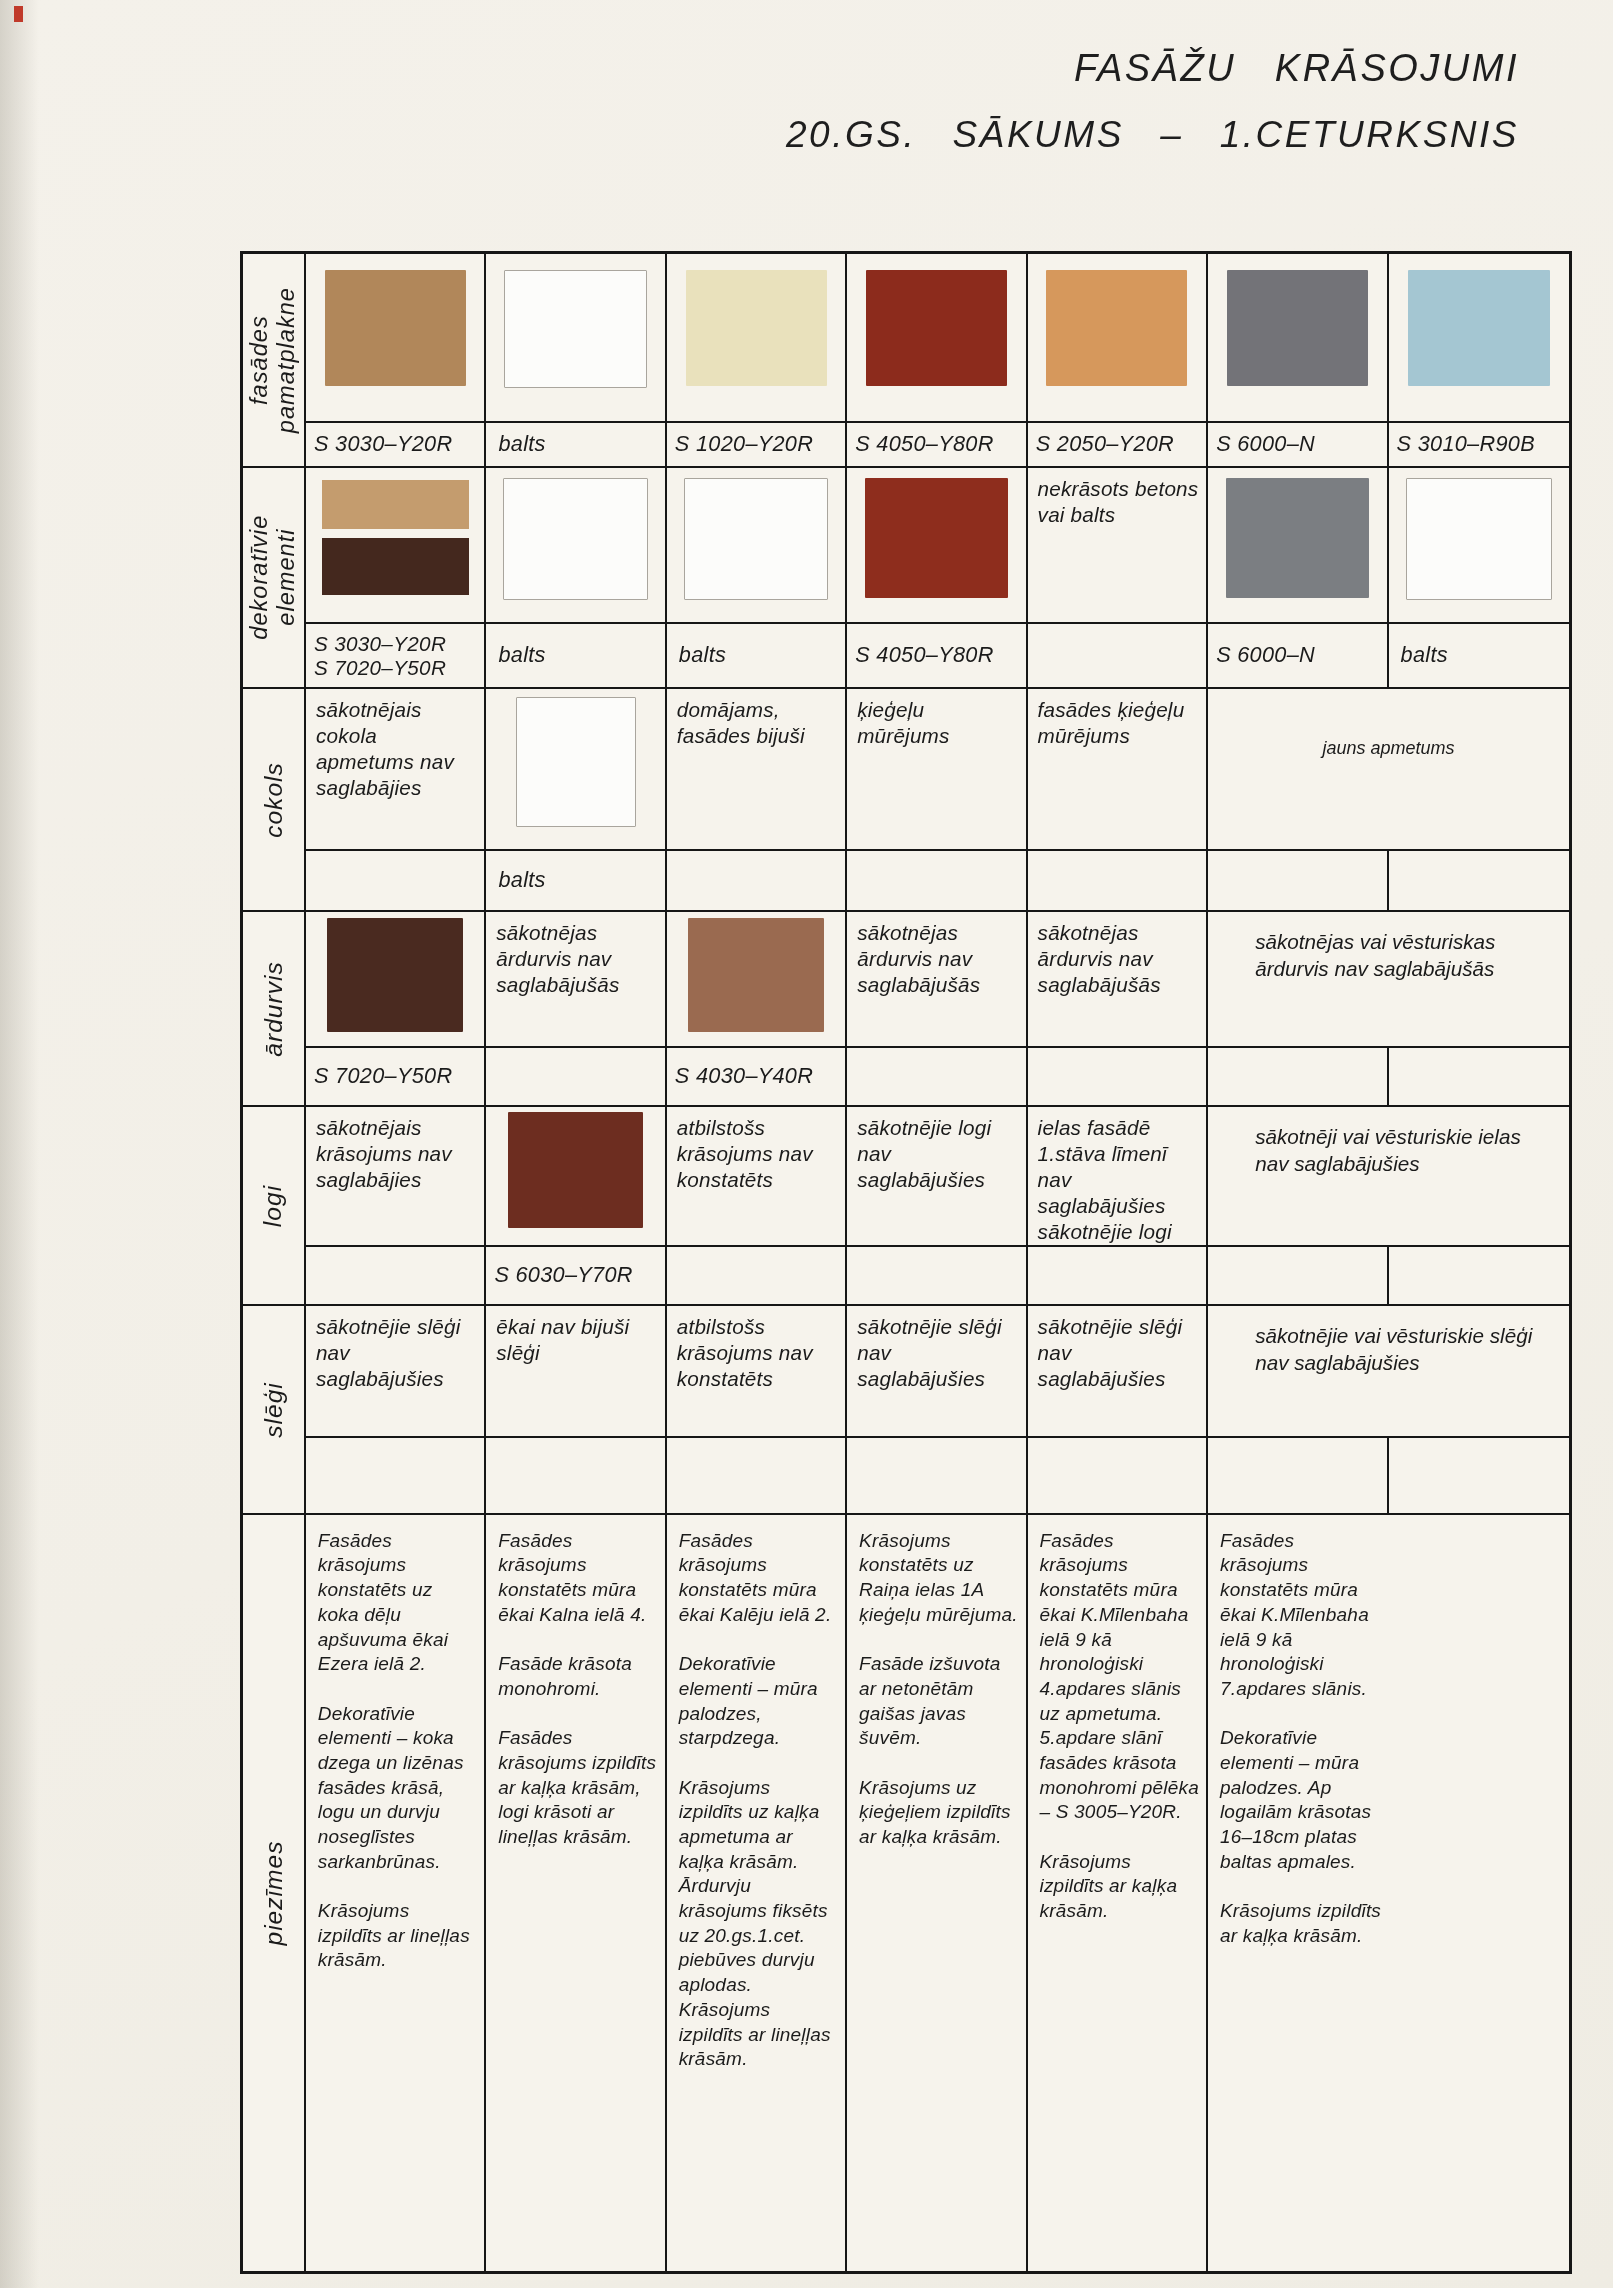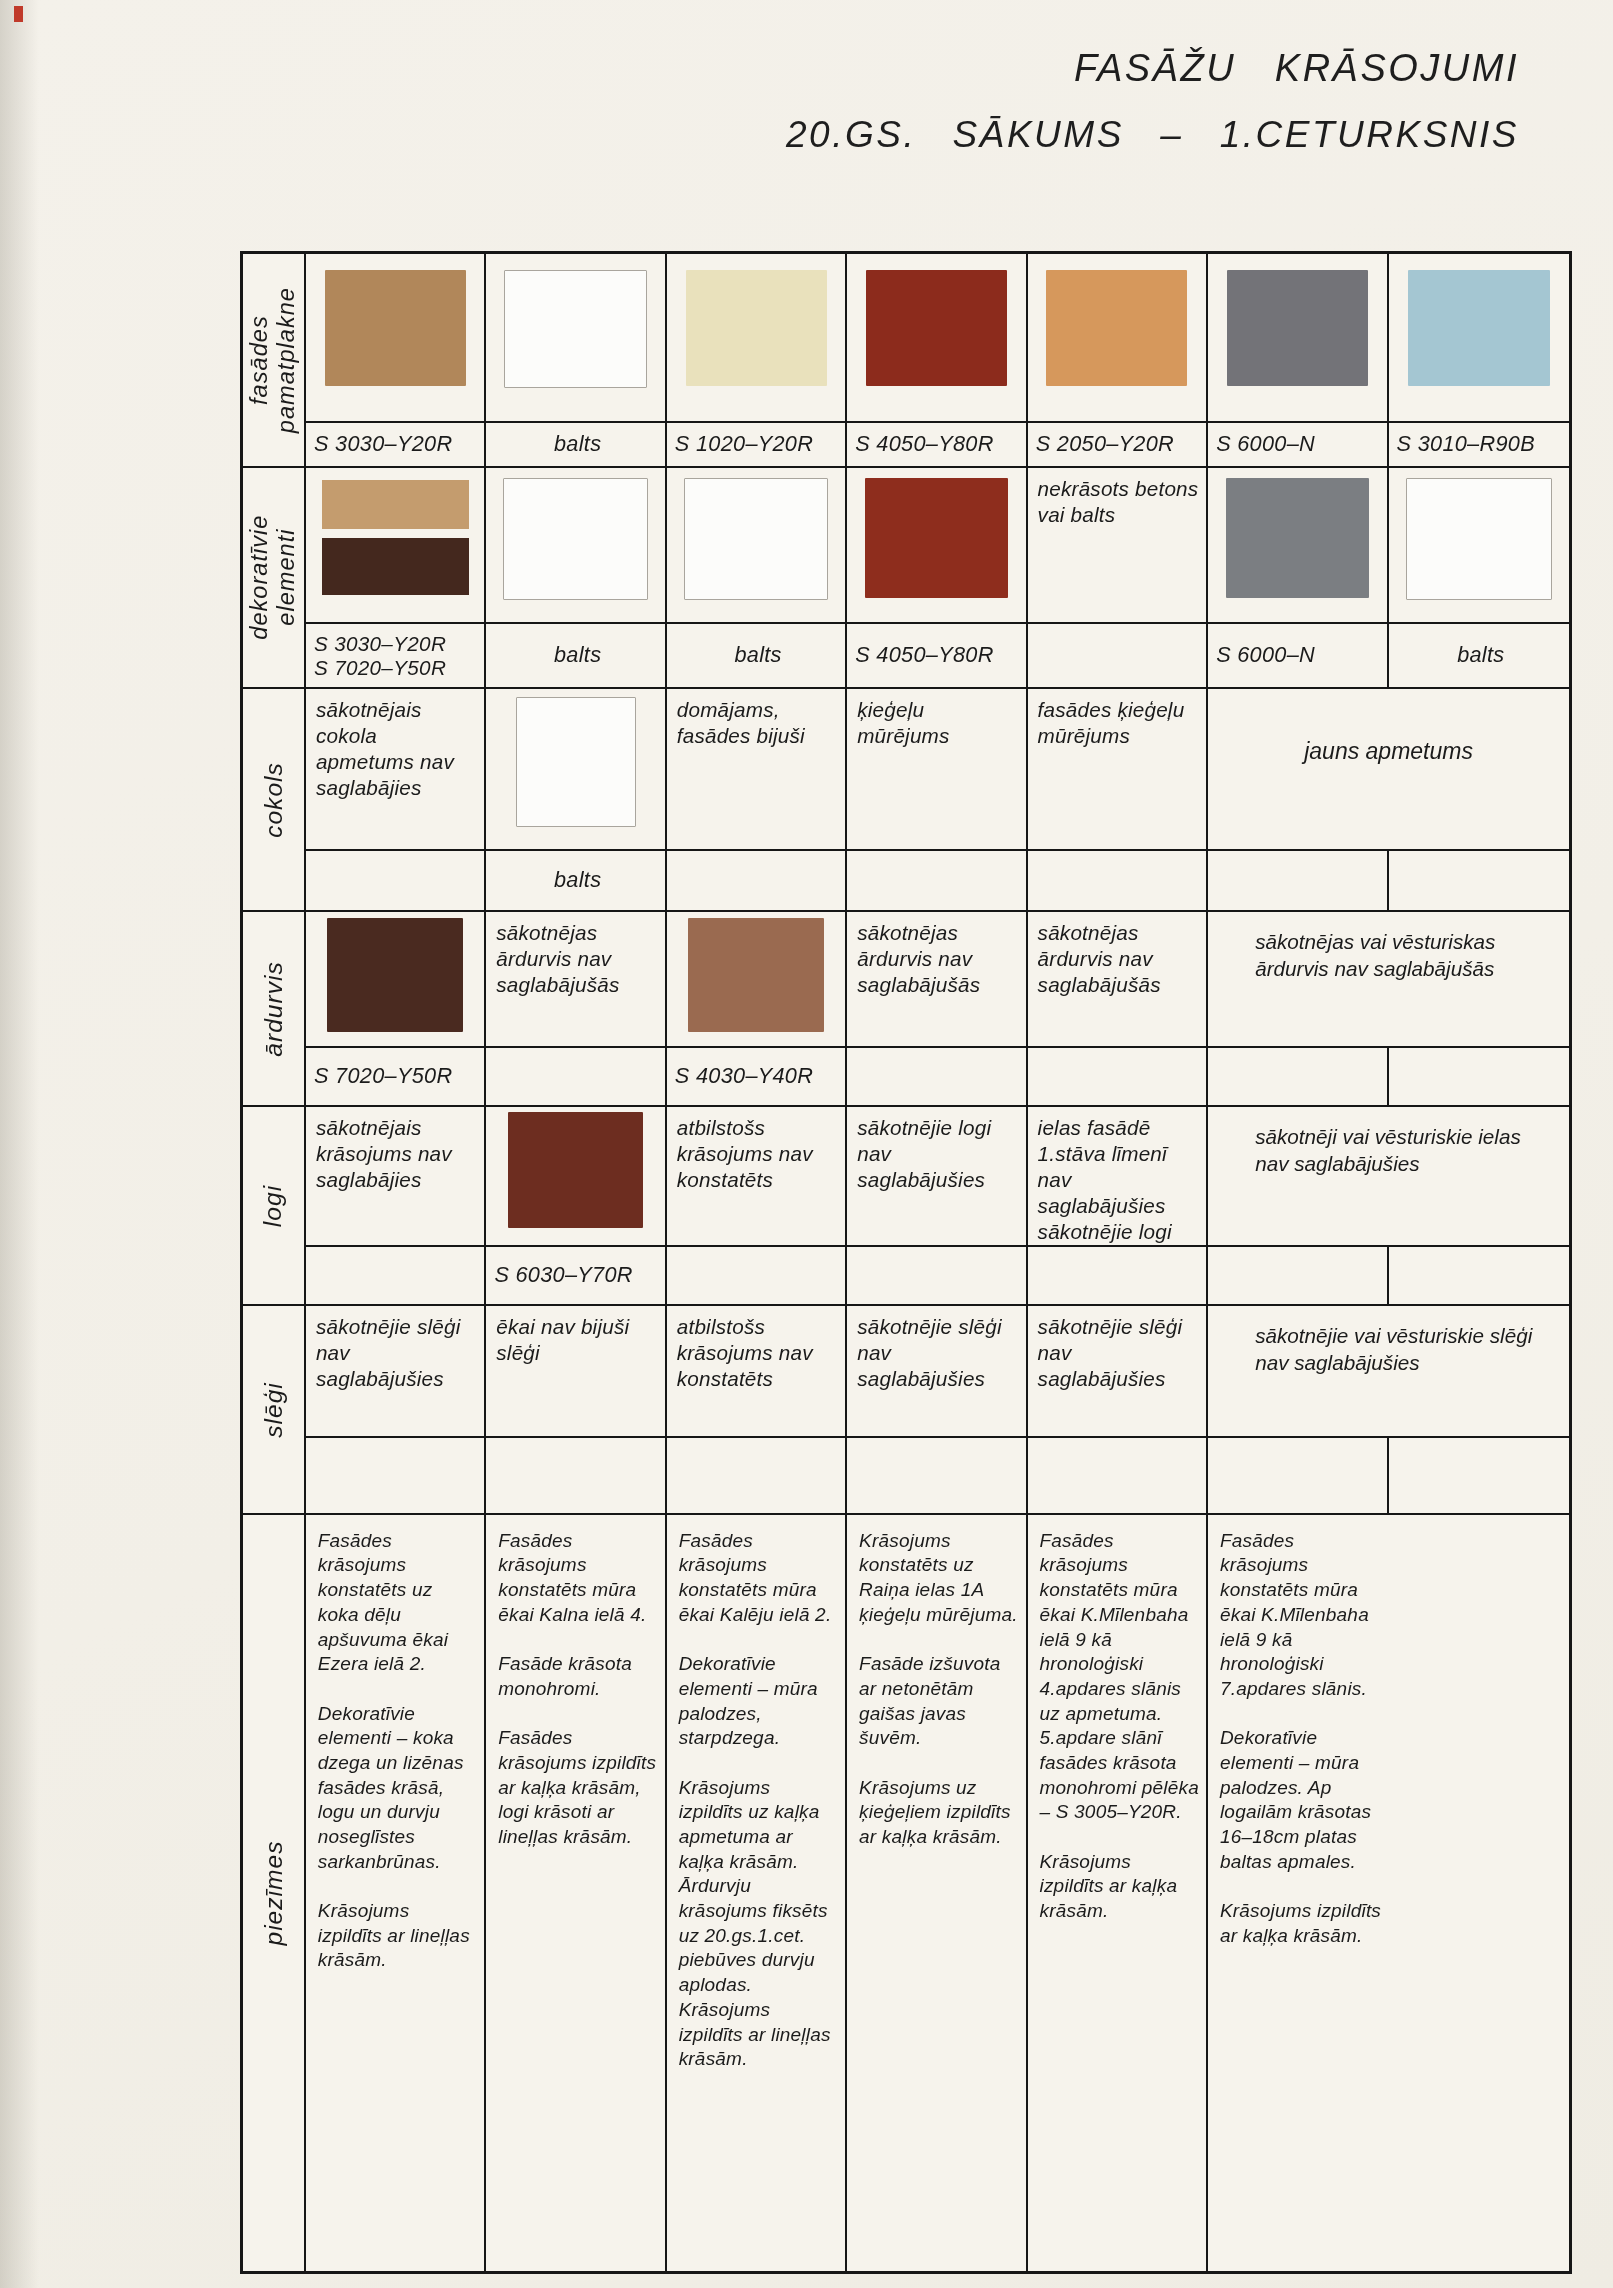--- a/index.html
+++ b/index.html
@@ -35,23 +35,23 @@
   .swA{height:49px;}
   .swB{height:57px;}
   .sw1{height:120px;margin-top:9.9px;width:80%;}
   .sw2{height:128px;margin-top:7.9px;width:66%;}
   .sw3{height:114px;margin-top:5.9px;width:76%;}
   .sw4{height:116px;margin-top:4.9px;width:76%;}
 
   .celltext{padding:7.9px 5.9px 0 9.9px;font-size:20.7px;line-height:1.26;white-space:pre-line;letter-spacing:0.2px;}
   .code{display:flex;align-items:center;padding-left:8px;font-size:21.7px;}
   .code .codetext{white-space:pre-line;line-height:1.12;letter-spacing:0.3px;}
-  .code.center{justify-content:center;padding-left:4px;}
+  .code.center{justify-content:flex-start;padding-left:12px;}
   .code.small{font-size:20.7px;}
-  .merged-c{display:flex;justify-content:center;align-items:flex-start;padding-top:49px;font-size:23px;}
+  .merged-c{display:flex;justify-content:center;align-items:flex-start;padding-top:49px;font-size:18px;}
   .merged-l{padding:15.8px 35px 0 47px;font-size:20.7px;line-height:1.32;}
   .note{padding:13.8px 5.9px 0 11.8px;font-size:19px;line-height:1.3;white-space:pre-line;letter-spacing:0.2px;}
 </style>
 </head>
 <body>
 
 <div class="sheet">
   <div class="edge-shadow"></div>
   <div class="corner-mark"></div>
 

